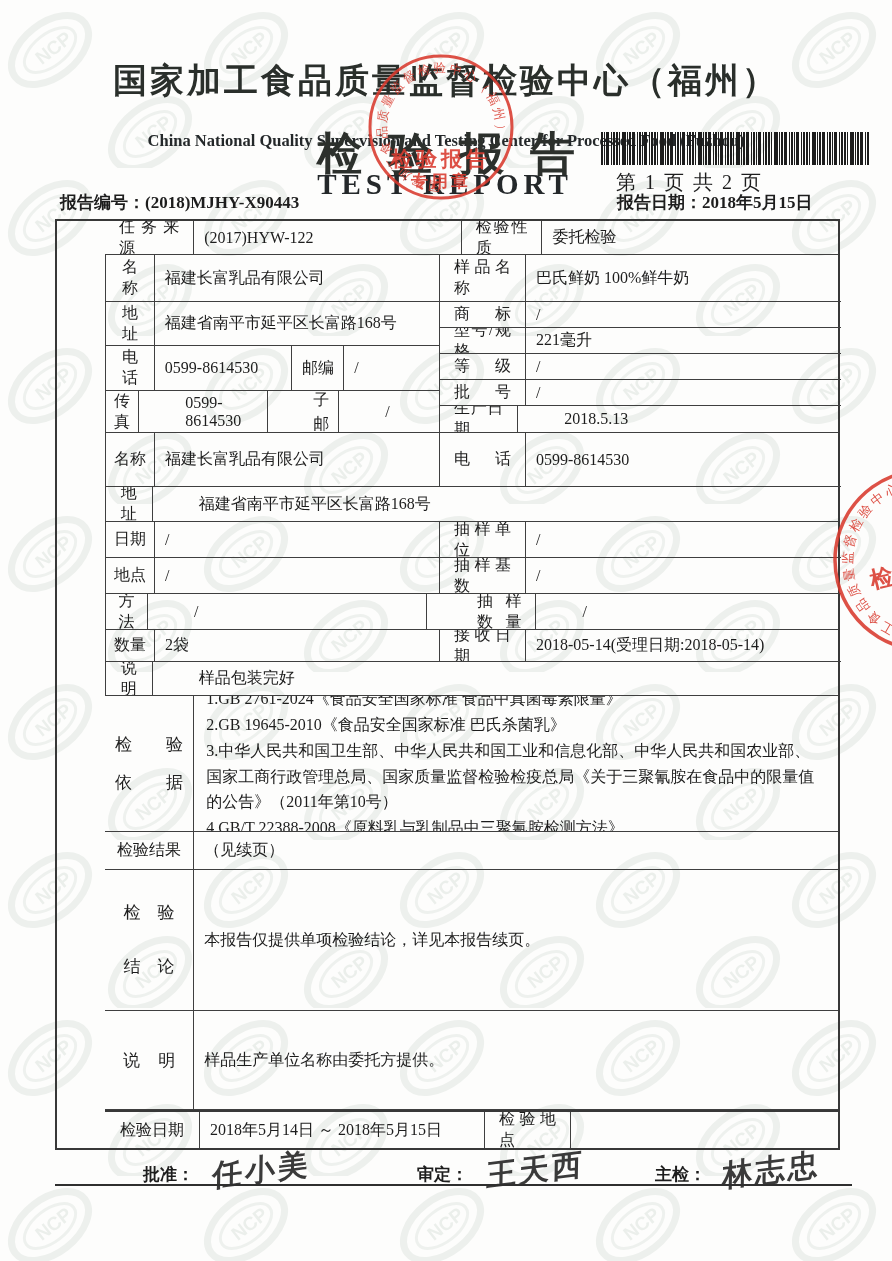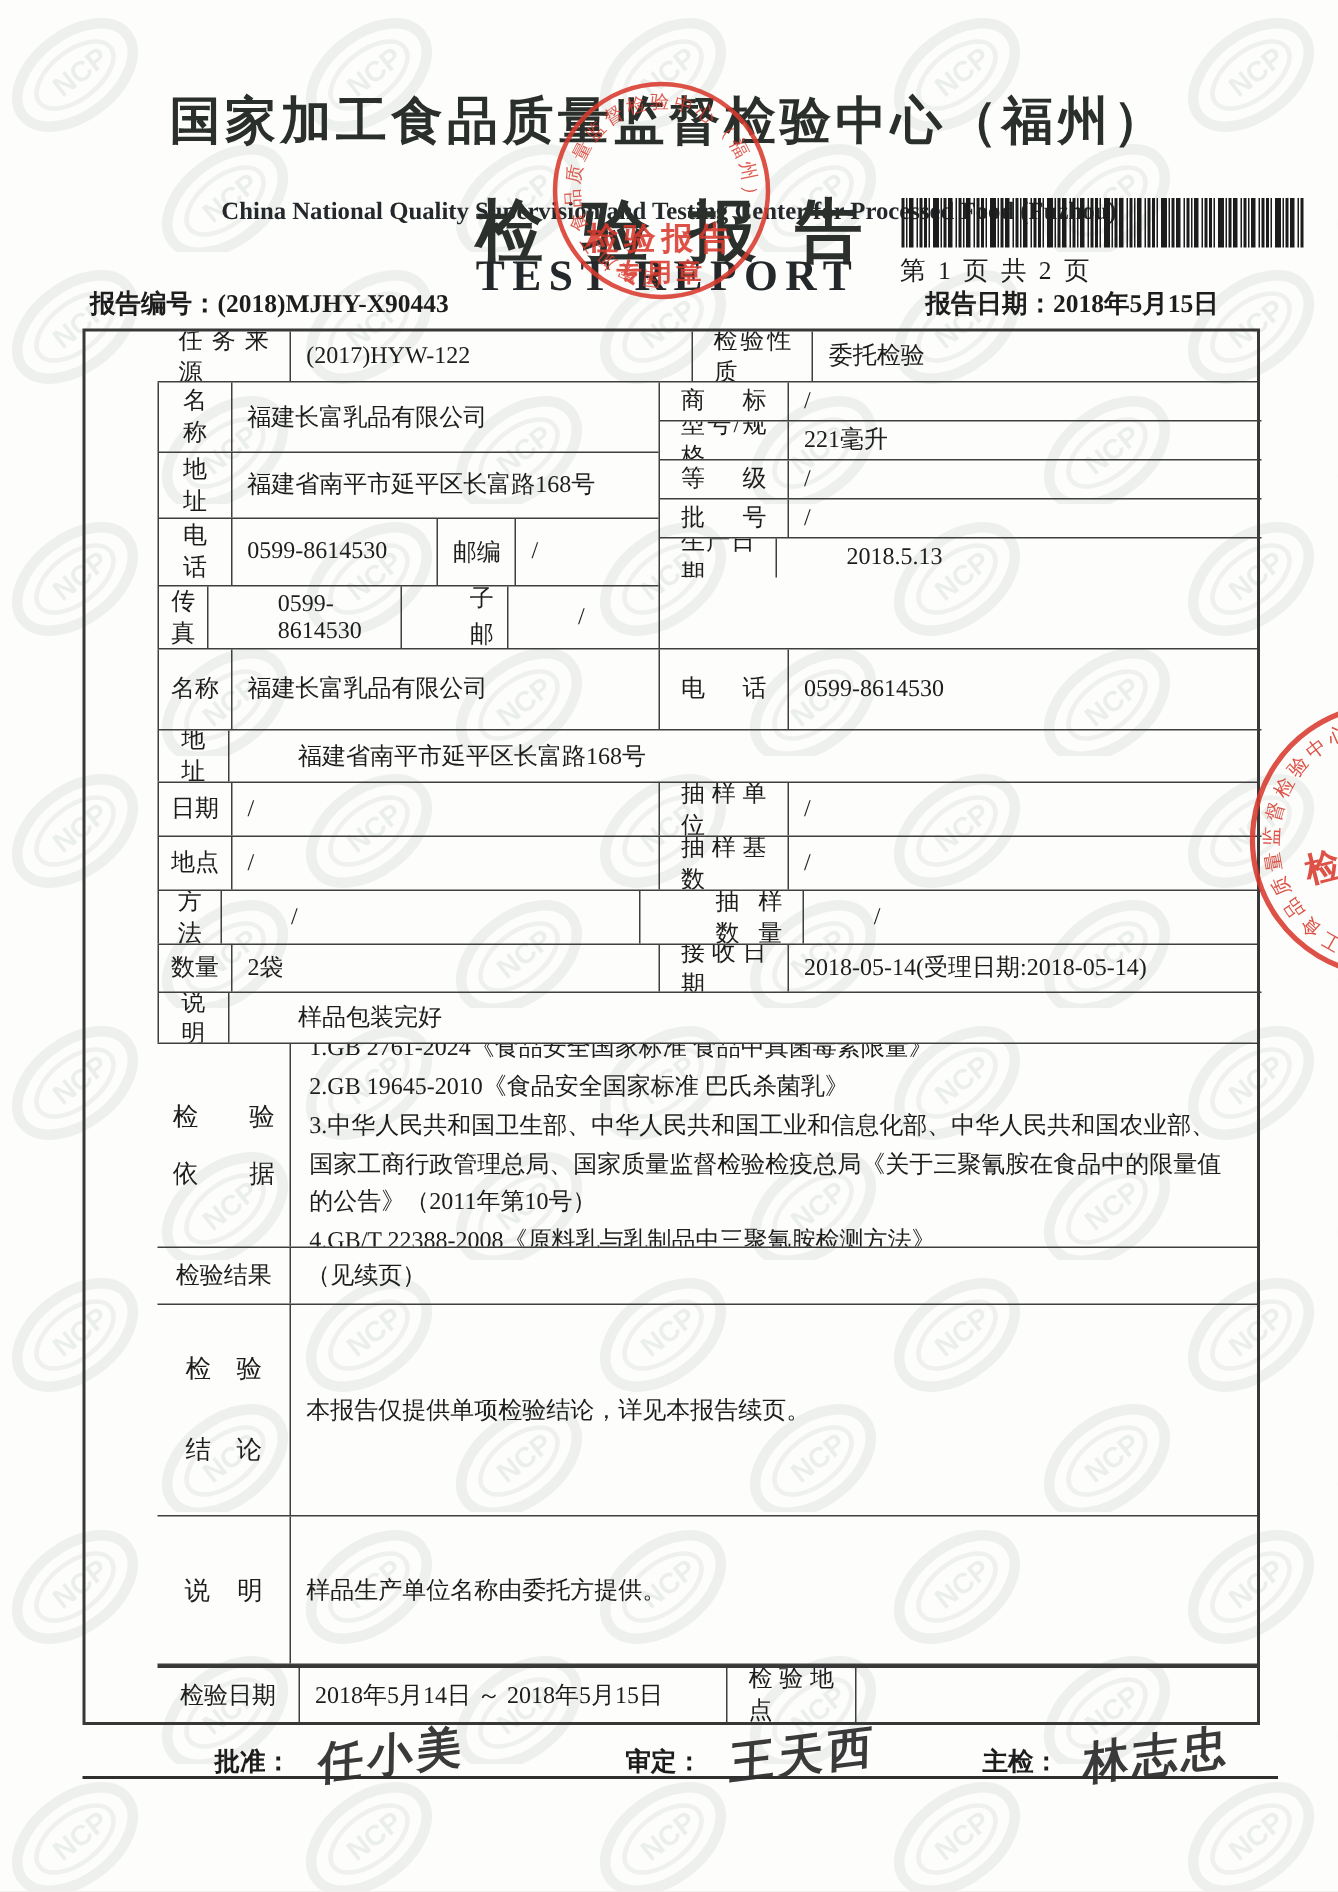--- a/index.html
+++ b/index.html
@@ -16,21 +16,21 @@
   }
   .wm{position:absolute;left:0;top:0;z-index:0;}
   .hdr{position:absolute;left:0;width:100%;text-align:center;z-index:2;}
   .org-cn{top:58px;font-size:34px;font-weight:bold;letter-spacing:3px;color:#2a2f2b;}
   .org-en{top:100px;font-size:16.5px;font-weight:bold;color:#24282a;}
   .title-cn{top:124px;font-size:45px;font-weight:bold;letter-spacing:26px;color:#2c302c;text-indent:26px;}
   .title-en{position:absolute;left:255px;top:168px;width:380px;text-align:center;font-size:29px;font-weight:bold;letter-spacing:5px;color:#24282a;z-index:2;}
   .barcode{position:absolute;left:601px;top:132px;height:33px;z-index:2;display:flex;align-items:stretch;}
   .barcode .b{background:#1c1c1c;display:inline-block;height:100%;}
   .barcode .g{display:inline-block;height:100%;}
-  .pageinfo{position:absolute;left:600px;top:169px;font-size:17px;letter-spacing:2px;z-index:2;font-family:Liberation Serif, serif;}
+  .pageinfo{position:absolute;left:616px;top:169px;font-size:20px;letter-spacing:2px;z-index:2;font-family:Liberation Serif, serif;}
   .repline{position:absolute;top:191px;font-size:17px;font-weight:bold;z-index:2;}
   .repno{left:60px;}
   .repdate{left:617px;}
   
   .stamp{position:absolute;z-index:3;opacity:.88;}
   .stamp-main{left:363px;top:50px;}
   .stamp-side{left:830px;top:455px;}
   
   .tbl{
     position:absolute;left:55px;top:219px;width:785px;z-index:2;
@@ -359,20 +359,28 @@
           <div class="cell lab pl glabel" style="width:52px">
               <div class="cin">电子
 邮箱</div>
             </div>
           <div class="cell val nr" style="width:95px">
               <div class="cin">/</div>
             </div>
         </div>
       </div>
       <div class="vcol" style="width:401px">
+        <div class="srow" style="height:47px">
+          <div class="cell lab jl" style="width:86px">
+              <div class="cin">样品名称</div>
+            </div>
+          <div class="cell val nr" style="width:315px">
+              <div class="cin">巴氏鲜奶 100%鲜牛奶</div>
+            </div>
+        </div>
         <div class="srow" style="height:26px">
           <div class="cell lab jl" style="width:86px">
               <div class="cin">商标</div>
             </div>
           <div class="cell val nr" style="width:315px">
               <div class="cin">/</div>
             </div>
         </div>
         <div class="srow" style="height:26px">
           <div class="cell lab jl" style="width:86px">

